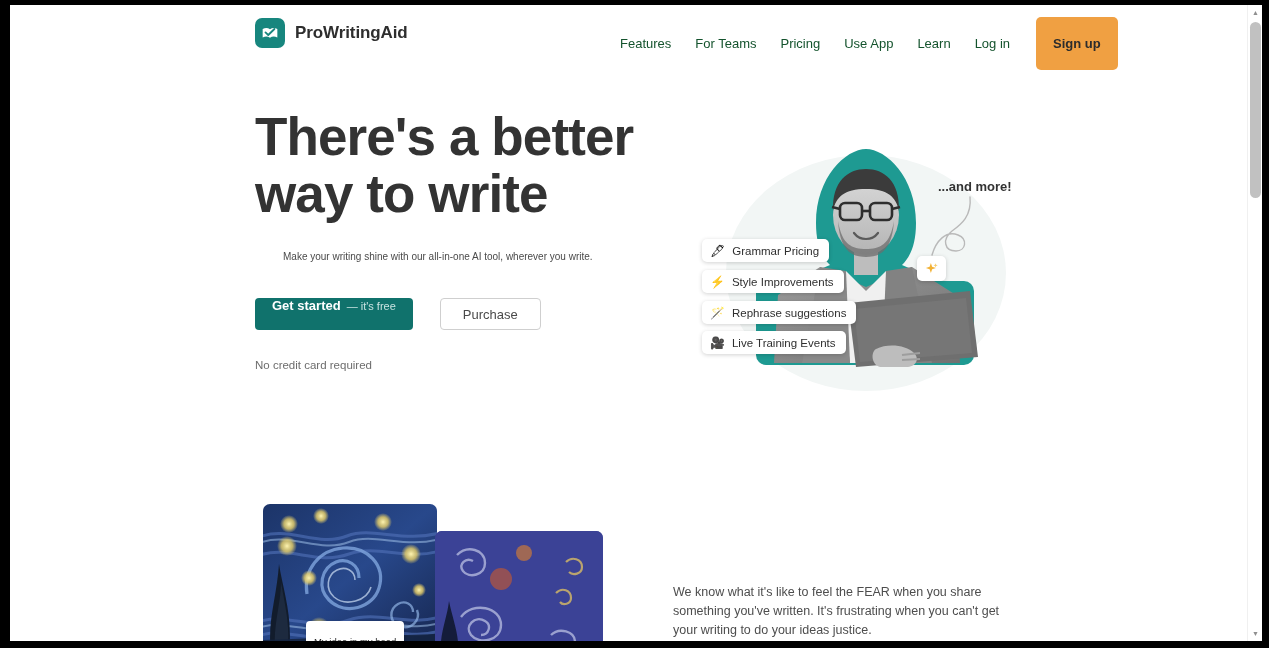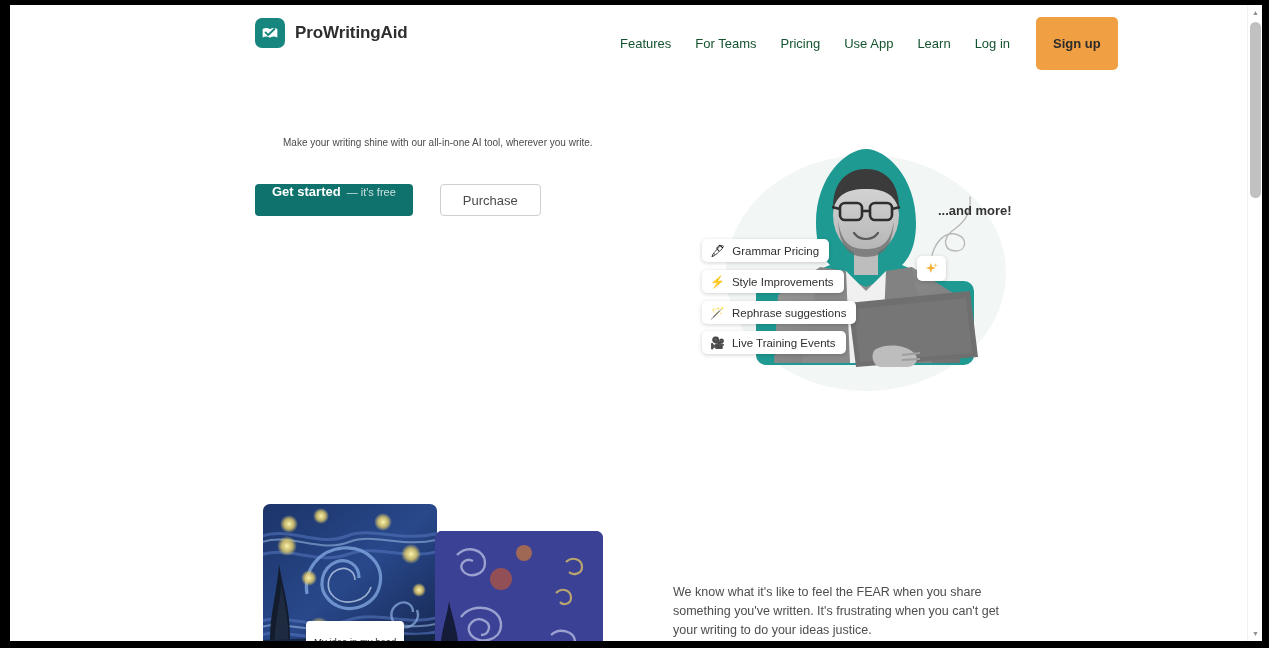--- a/index.html
+++ b/index.html
@@ -267,21 +267,20 @@
   }
 
   .and-more {
     position: absolute;
     left: 268px;
     top: 74px;
     font-size: 13px;
     font-weight: bold;
     color: #333333;
     white-space: nowrap;
-    margin-top: 24px;
   }
 
   
   .art-compare {
     position: absolute;
     left: 253px;
     top: 499px;
     width: 340px;
     height: 150px;
   }
@@ -366,31 +365,36 @@
           <a class="nav-link" href="#">For Teams</a>
           <a class="nav-link" href="#">Pricing</a>
           <a class="nav-link" href="#">Use App</a>
           <a class="nav-link" href="#">Learn</a>
           <a class="nav-link" href="#">Log in</a>
           <button class="signup-btn">Sign up</button>
         </nav>
       </div>
 
       <div class="hero-copy">
+        <h1 class="hero-title">
+          <span>There's a better</span><br>
+          <span>way to write</span>
+        </h1>
 
         <p class="hero-sub">Make your writing shine with our all-in-one AI tool, wherever you write.</p>
 
         <div class="hero-cta">
           <button class="btn-primary">
             <span class="lbl">Get started</span>
             <span class="sub">— it's free</span>
           </button>
           <button class="btn-outline">Purchase</button>
         </div>
 
+        <div class="hero-note">No credit card required</div>
       </div>
 
       <div class="hero-art">
         <svg width="360" height="300" viewBox="0 0 360 300" aria-hidden="true">
           <defs>
             <linearGradient id="gskin" x1="0" y1="0" x2="0" y2="1">
               <stop offset="0" stop-color="#d9d9d9"></stop>
               <stop offset="1" stop-color="#b4b4b4"></stop>
             </linearGradient>
             <linearGradient id="gshirt" x1="0" y1="0" x2="1" y2="1">

